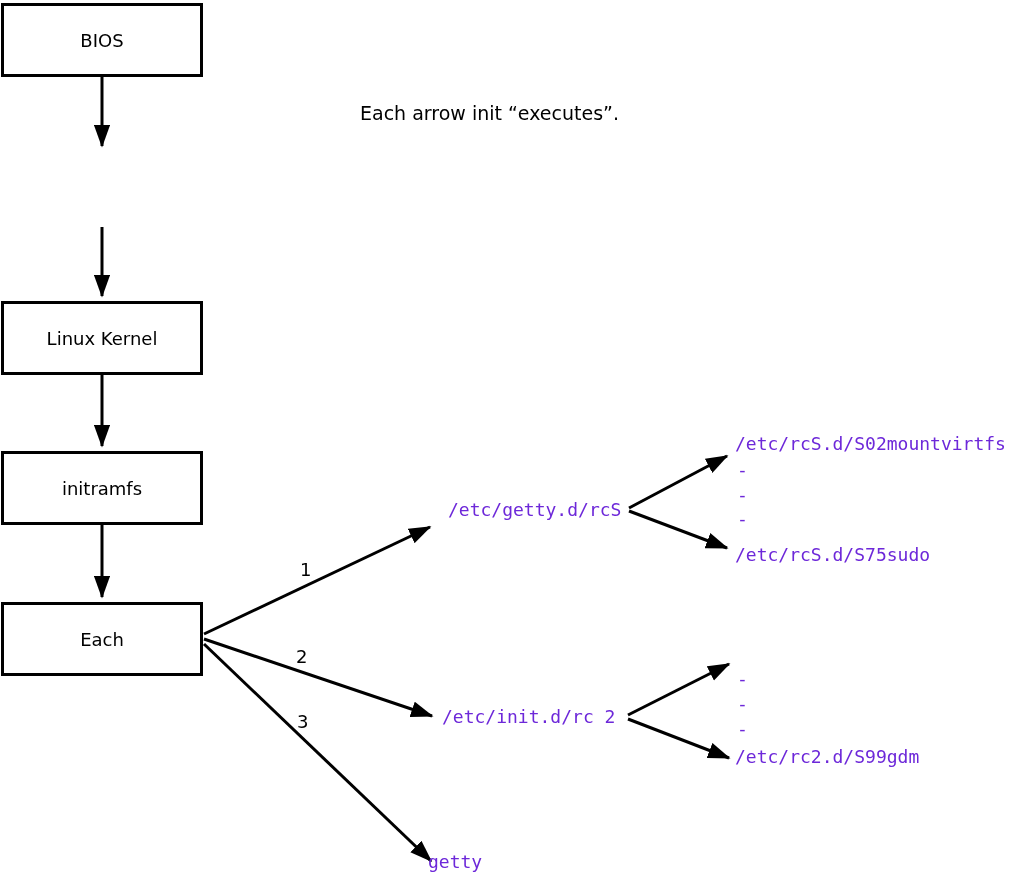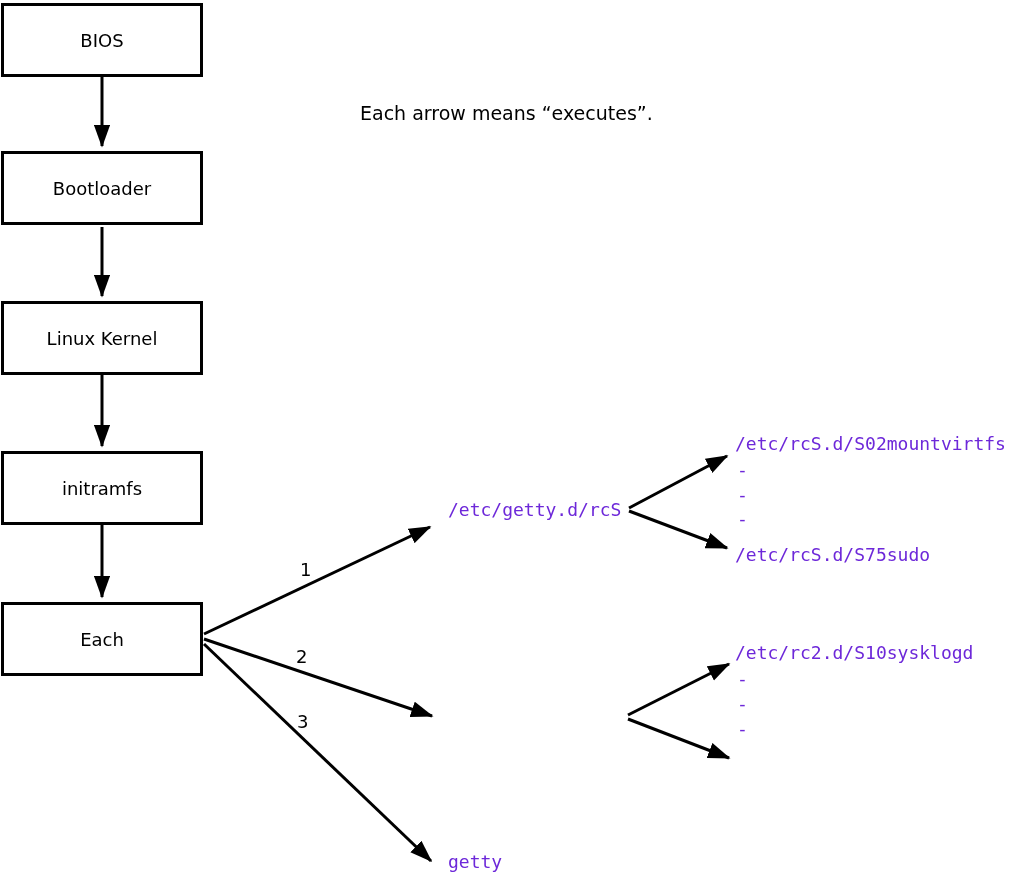--- a/index.html
+++ b/index.html
@@ -80,46 +80,44 @@
       <line x1="629" y1="508" x2="727" y2="456" marker-end="url(#ah)"></line>
       <line x1="629" y1="511" x2="727" y2="548" marker-end="url(#ah)"></line>
       <line x1="628" y1="715" x2="729" y2="664" marker-end="url(#ah)"></line>
       <line x1="628" y1="719" x2="729" y2="758" marker-end="url(#ah)"></line>
     </g>
   </svg>
 
   <div class="box" style="top:3px">
     <span>BIOS</span>
   </div>
-  <div class="box" style="top:151px">
-    <span>Bootloader</span>
-  </div>
   <div class="box" style="top:301px">
     <span>Linux Kernel</span>
   </div>
   <div class="box" style="top:451px">
     <span>initramfs</span>
   </div>
   <div class="box" style="top:602px">
     <span>Each</span>
   </div>
 
-  <div class="label caption" style="left:360px; top:103px">Each arrow means “executes”.</div>
+  <div class="label caption" style="left:360px; top:103px">Each arrow init “executes”.</div>
 
   <div class="label num" style="left:300px; top:559px">1</div>
   <div class="label num" style="left:296px; top:646px">2</div>
   <div class="label num" style="left:297px; top:711px">3</div>
 
   <div class="mono" style="left:448px; top:499px">/etc/getty.d/rcS</div>
   <div class="mono" style="left:735px; top:433px">/etc/rcS.d/S02mountvirtfs</div>
   <div class="mono" style="left:737px; top:459px">-</div>
   <div class="mono" style="left:737px; top:484px">-</div>
   <div class="mono" style="left:737px; top:508px">-</div>
   <div class="mono" style="left:735px; top:544px">/etc/rcS.d/S75sudo</div>
 
-  <div class="mono" style="left:735px; top:642px">/etc/rc2.d/S10sysklogd</div>
+  <div class="mono" style="left:442px; top:706px">/etc/init.d/rc 2</div>
   <div class="mono" style="left:737px; top:668px">-</div>
   <div class="mono" style="left:737px; top:693px">-</div>
   <div class="mono" style="left:737px; top:718px">-</div>
+  <div class="mono" style="left:735px; top:746px">/etc/rc2.d/S99gdm</div>
 
-  <div class="mono" style="left:448px; top:851px">getty</div>
+  <div class="mono" style="left:428px; top:851px">getty</div>
 
 </div>
 
 </body></html>

